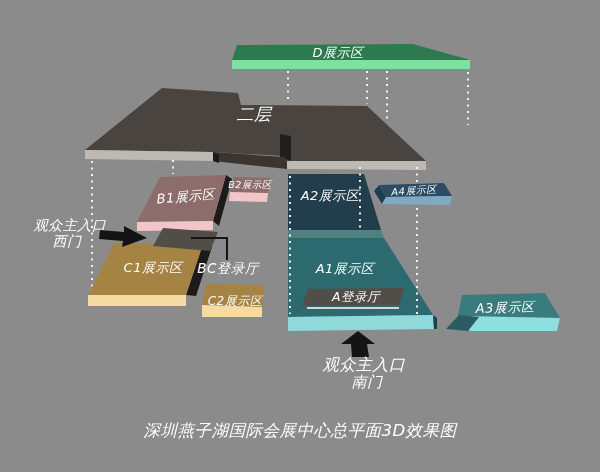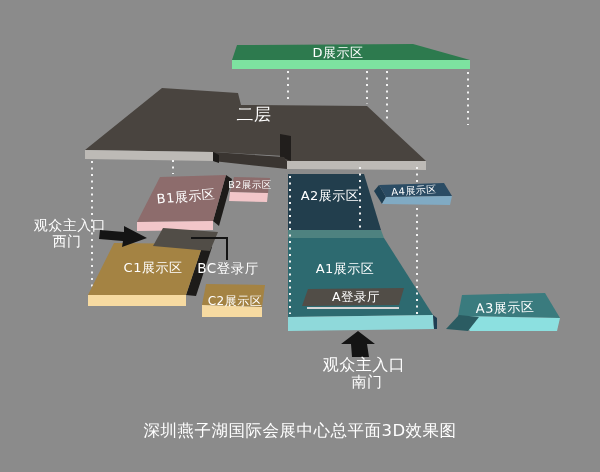--- a/index.html
+++ b/index.html
@@ -1,16 +1,16 @@
 <!DOCTYPE html>
 <html><head>
 <meta charset="utf-8">
 <style>
   html,body{margin:0;padding:0;background:#8b8b8b;}
-  .stage{width:600px;height:472px;position:relative;overflow:hidden;}
+  .stage{width:600px;height:472px;position:relative;overflow:hidden;font-style:italic;}
   svg{display:block;}
   text{
     fill:#ffffff;
     font-family:"DejaVu Sans","Liberation Sans",sans-serif;
     letter-spacing:0.5px;
   }
   .lbl{paint-order:stroke;}
 </style>
 </head>
 <body>

